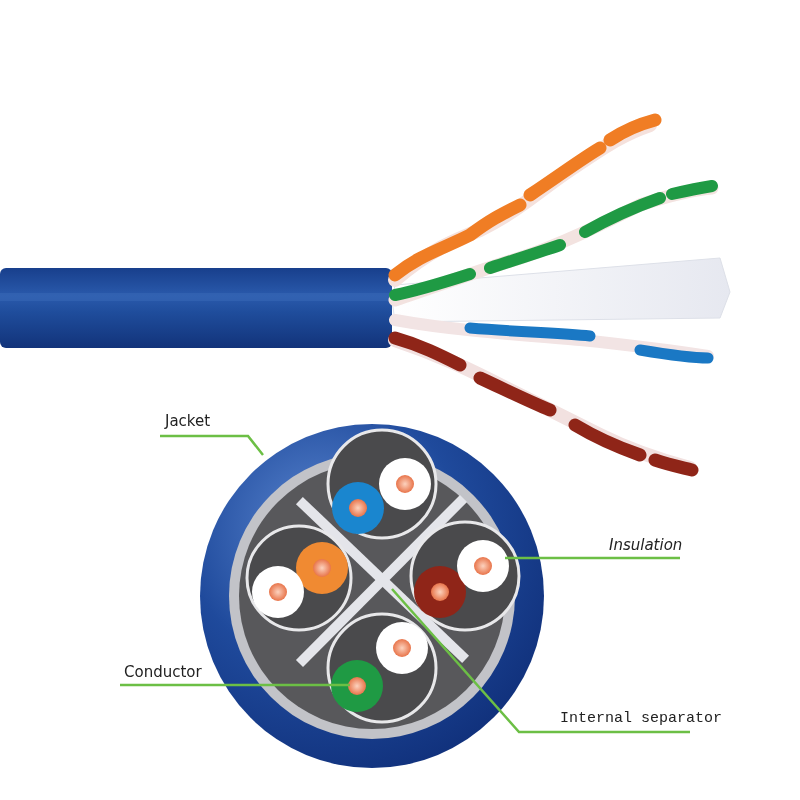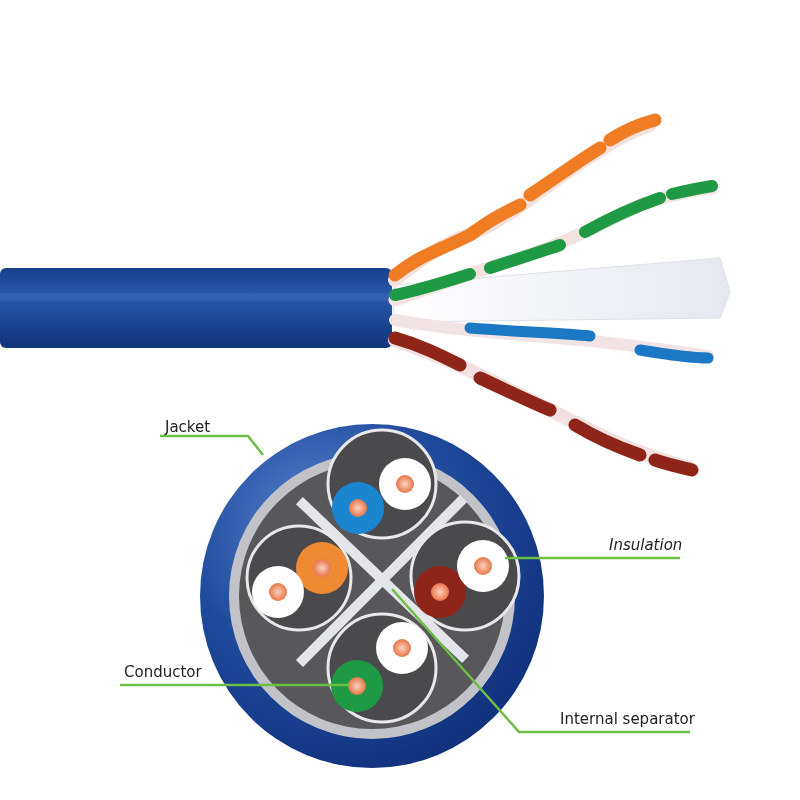--- a/index.html
+++ b/index.html
@@ -106,16 +106,16 @@
   </g>
 
   <g stroke="#6cbf45" stroke-width="2.5" fill="none">
     <polyline points="160,436 248,436 263,455"></polyline>
     <polyline points="505,558 680,558"></polyline>
     <polyline points="120,685 350,685"></polyline>
     <polyline points="392,589 519,732 690,732"></polyline>
   </g>
 </svg>
 
-<div class="label" style="left:165px;top:412px;margin-top:6px;">Jacket</div>
+<div class="label" style="left:165px;top:412px;">Jacket</div>
 <div class="label" style="left:609px;top:536px;font-style:italic;">Insulation</div>
 <div class="label" style="left:124px;top:663px;text-align:center;">Conductor</div>
-<div class="label" style="left:560px;top:710px;">Internal separator</div>
+<div class="label" style="left:560px;top:710px;font-family:Liberation Mono, monospace;">Internal separator</div>
 
 </body></html>

